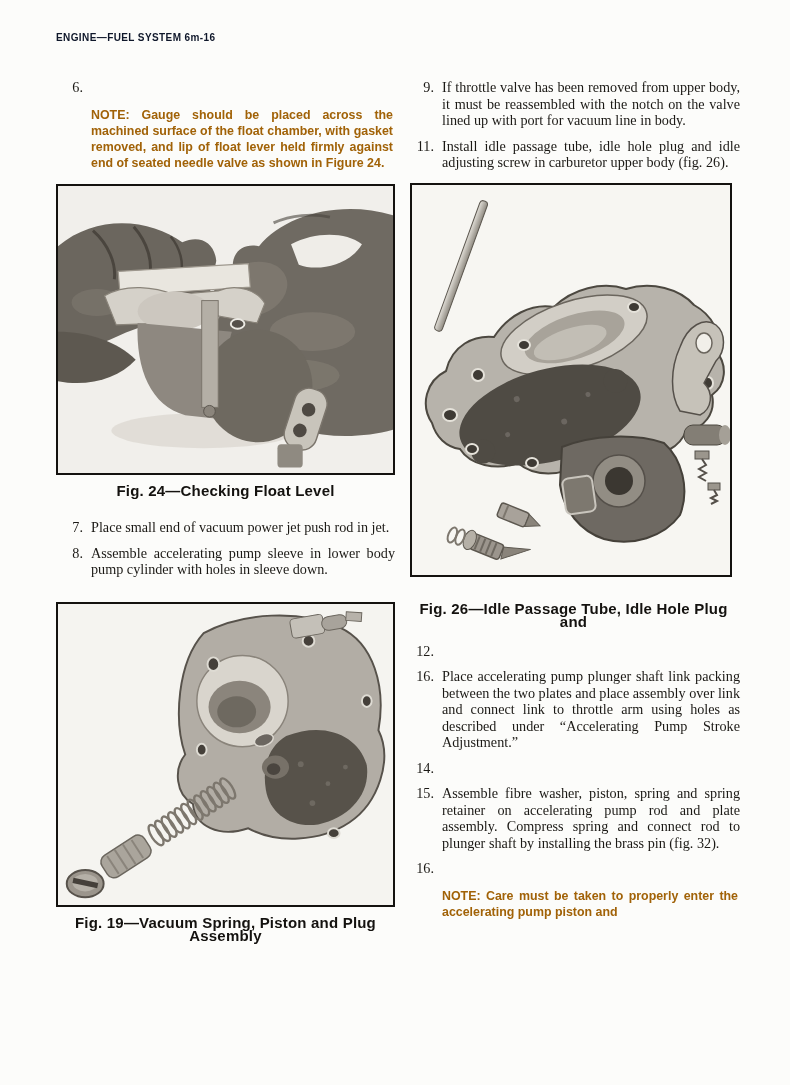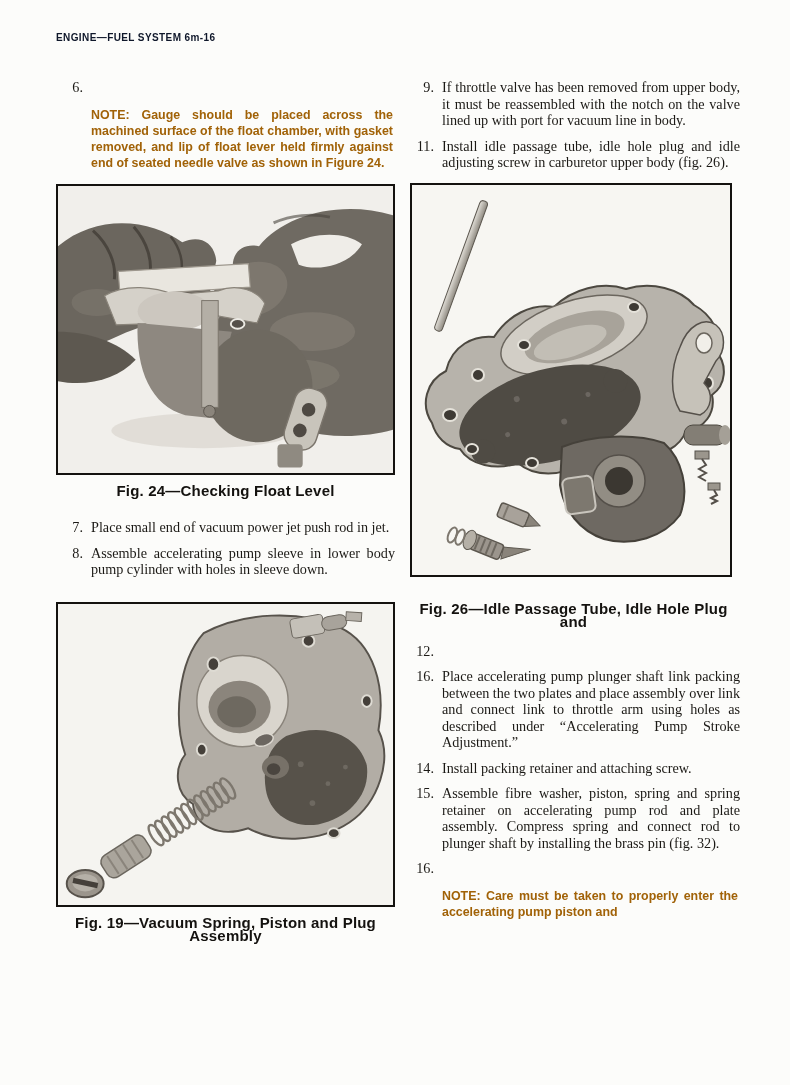--- a/index.html
+++ b/index.html
@@ -269,21 +269,20 @@
 
   <div class="step" style="margin-top:14px;">
     <span class="num">12.</span>
   </div>
   <div class="step">
     <span class="num">16.</span>
     <span class="txt">Place accelerating pump plunger shaft link packing between the two plates and place assembly over link and connect link to throttle arm using holes as described under “Accelerating Pump Stroke Adjustment.”</span>
   </div>
   <div class="step">
     <span class="num">14.</span>
-    <span class="txt">Install packing retainer and attaching screw.</span>
   </div>
   <div class="step">
     <span class="num">15.</span>
     <span class="txt">Assemble fibre washer, piston, spring and spring retainer on accelerating pump rod and plate assembly. Compress spring and connect rod to plunger shaft by installing the brass pin (fig. 32).</span>
   </div>
   <div class="step">
     <span class="num">16.</span>
   </div>
 
   <div class="note">NOTE: Care must be taken to properly enter the accelerating pump piston and</div>

